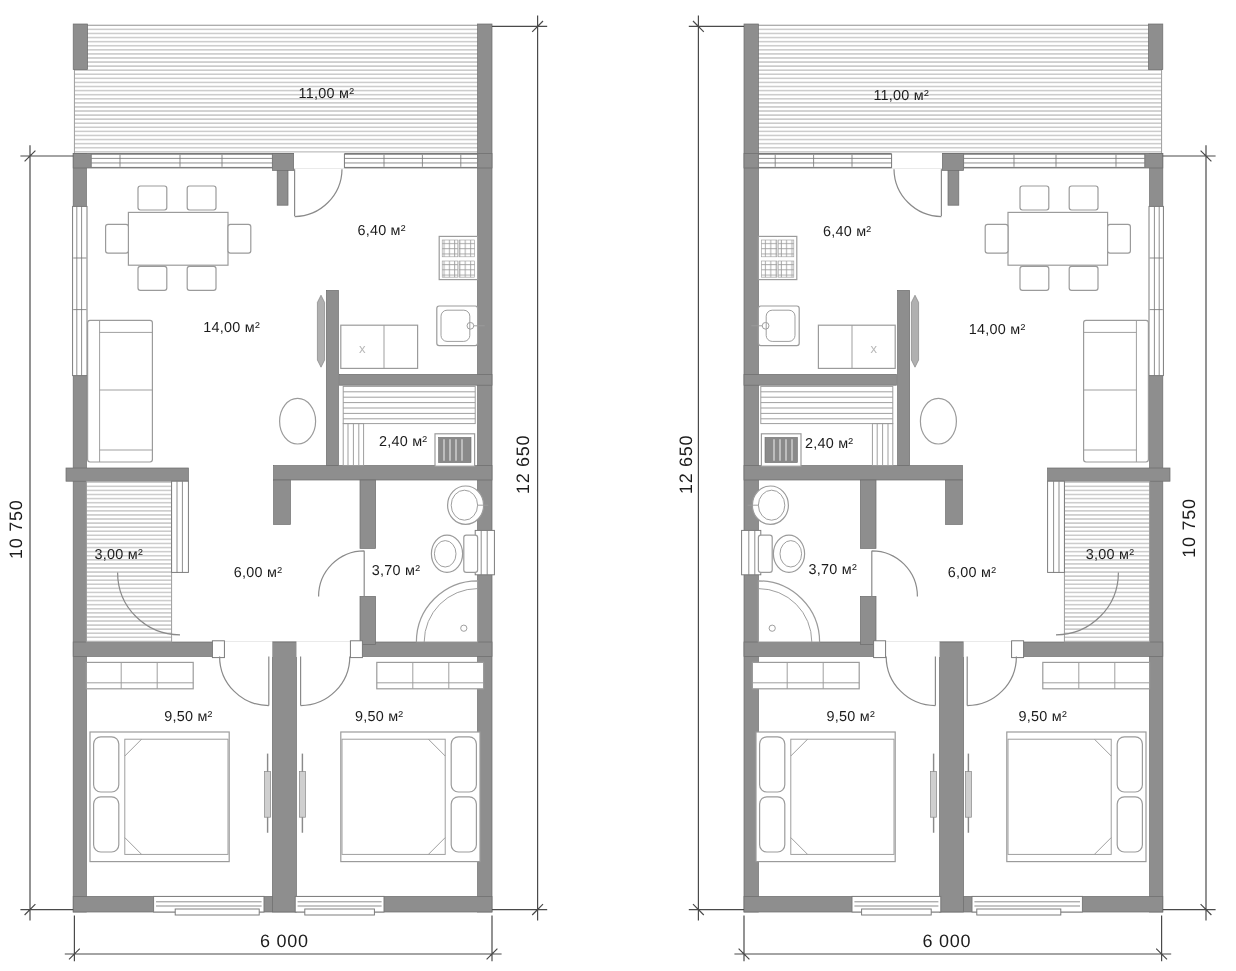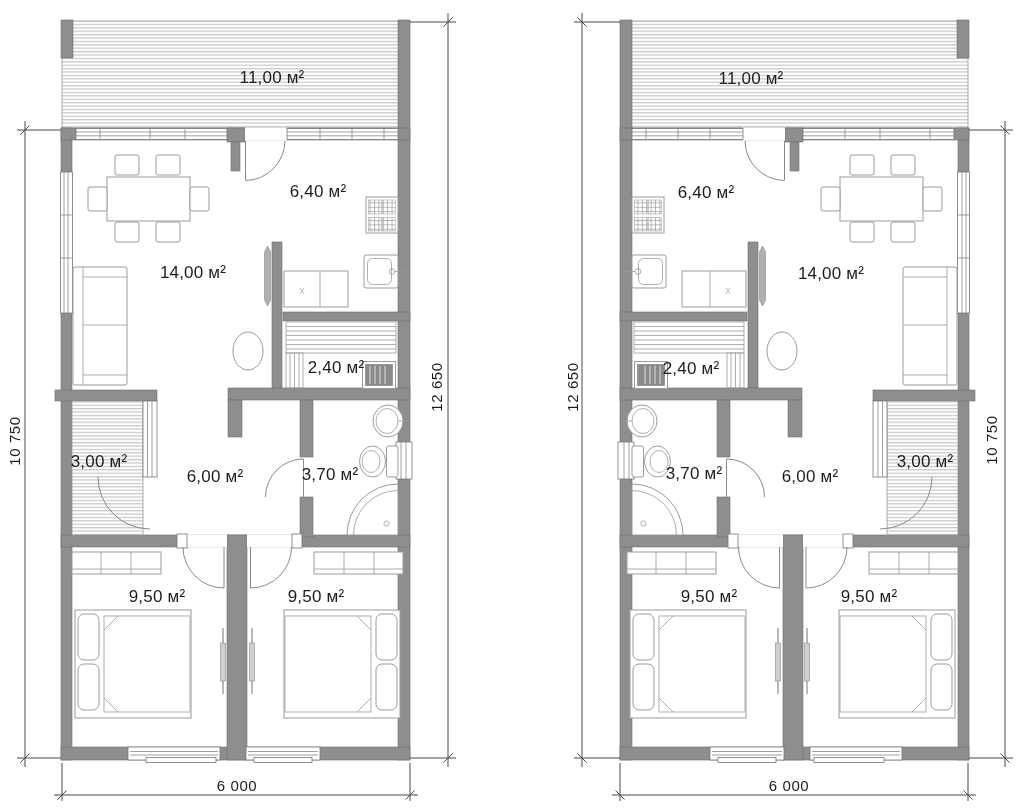--- a/index.html
+++ b/index.html
@@ -16,21 +16,21 @@
   .furn{fill:#ffffff;stroke:#9b9b9b;stroke-width:1;}
   .furnln{fill:none;stroke:#9b9b9b;stroke-width:0.8;}
   .door{fill:none;stroke:#8a8a8a;stroke-width:1;}
   .dim{fill:none;stroke:#4a4a4a;stroke-width:1;}
   .hatchbox{stroke:#9a9a9a;stroke-width:0.8;}
   .washer-x{font-family:"Liberation Sans",sans-serif;font-size:11px;fill:#b9b9b9;
             text-anchor:middle;}
 
   
   .room-label{position:absolute;transform:translate(-50%,-50%);white-space:nowrap;
-              font-size:17px;color:#1c1c1c;letter-spacing:0.2px;}
+              font-size:12px;color:#1c1c1c;letter-spacing:0.2px;}
   .dim-label{position:absolute;transform:translate(-50%,-50%);white-space:nowrap;
              font-size:15px;color:#1c1c1c;letter-spacing:0.6px;}
   .dim-label.rot{transform:translate(-50%,-50%) rotate(-90deg);}
 </style>
 </head>
 <body>
 
 <div class="stage">
 
 <svg class="plan-svg" width="1030" height="809" viewBox="0 0 1030 809">

